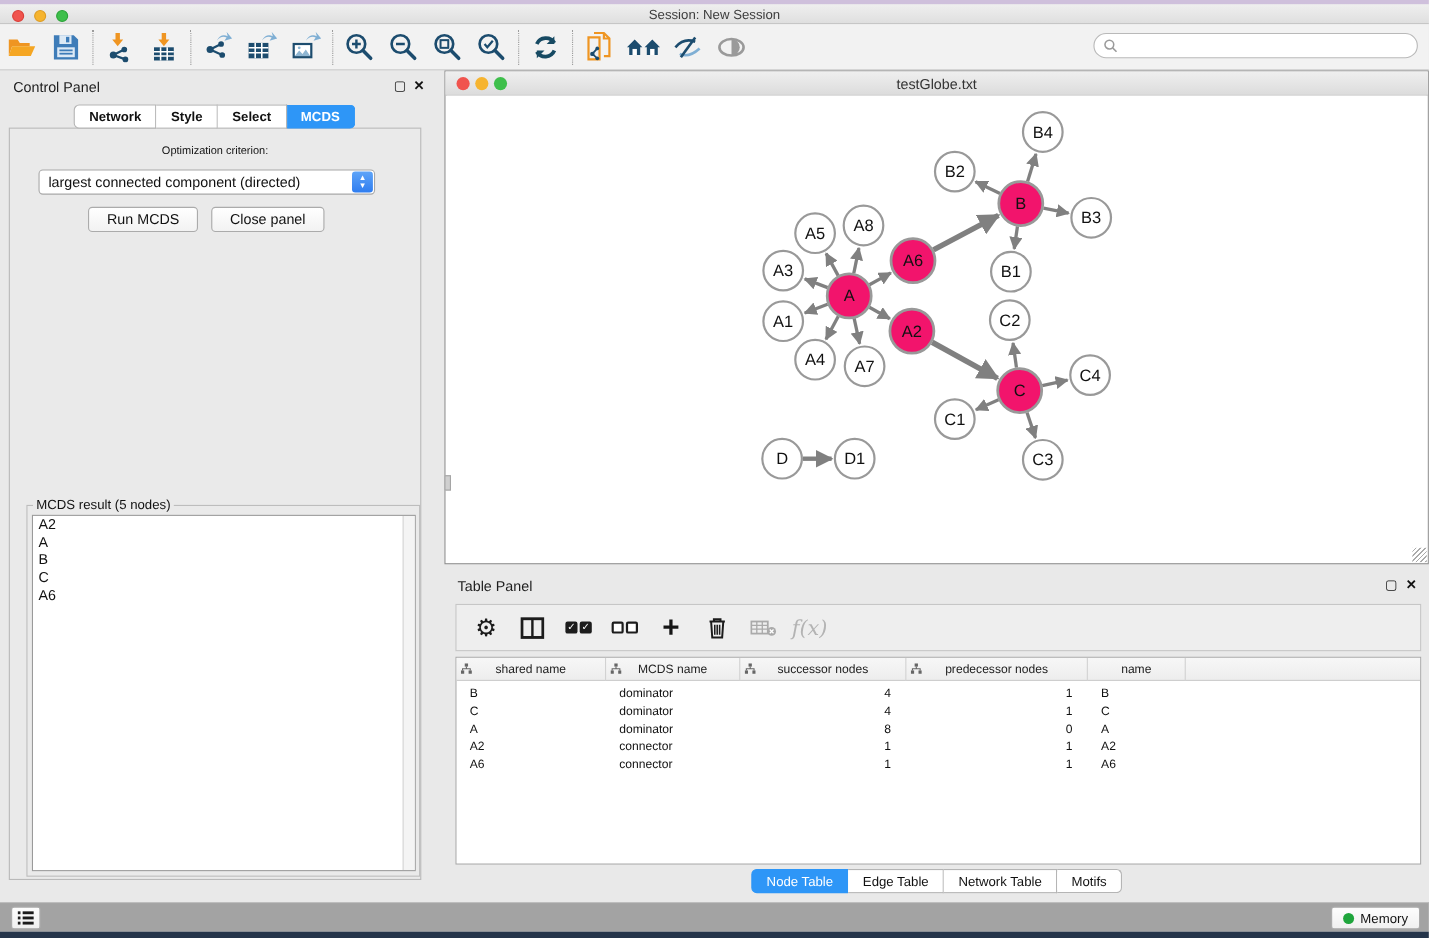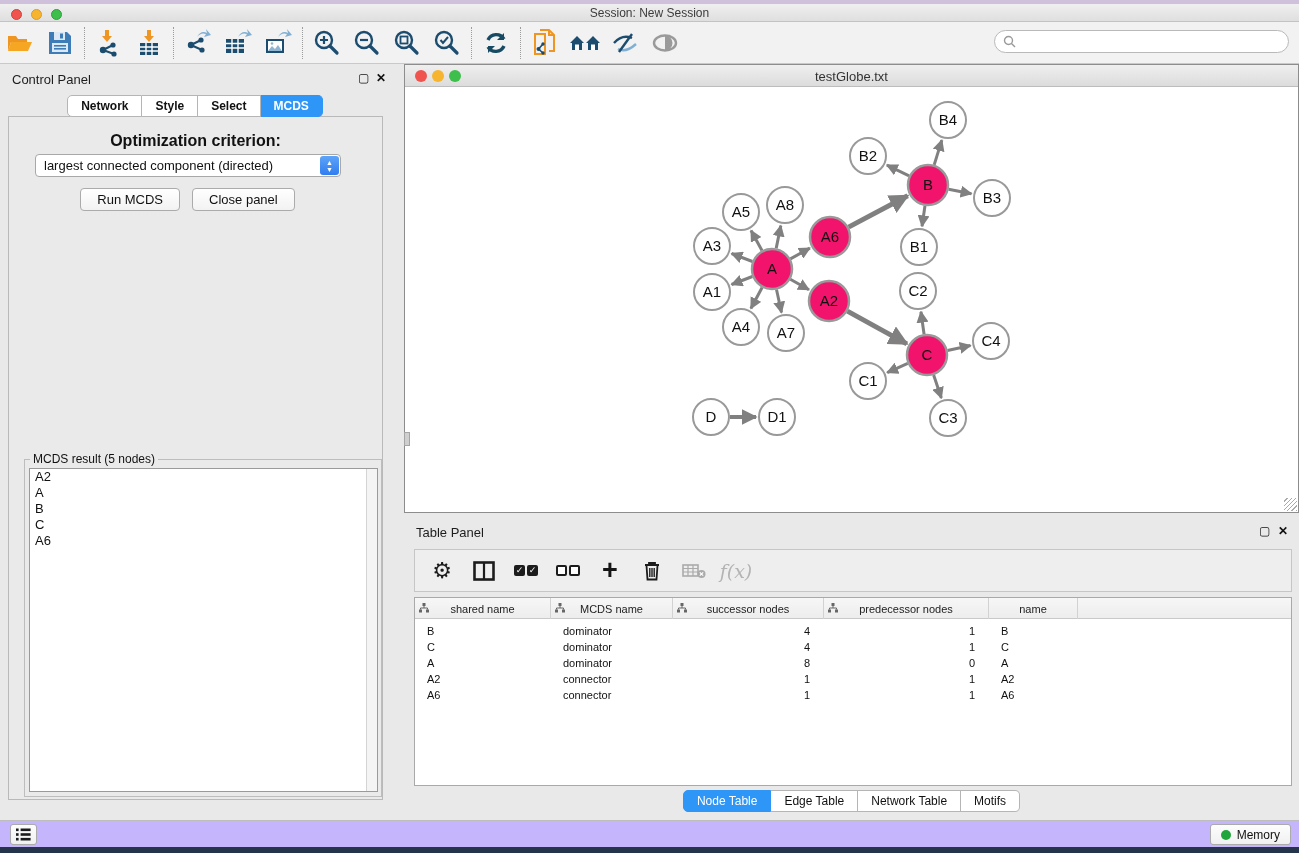--- a/index.html
+++ b/index.html
@@ -34,21 +34,21 @@
   .panel-btn { position:absolute; top:8px; font-size:12px; color:#111; cursor:pointer; line-height:12px; }
   .cp-body { position:absolute; left:8px; top:52px; width:375px; height:684px;
     background:#eaeaea; border:1px solid #b9b9b9; }
   .tabs { position:absolute; left:0; width:390px; top:31px; display:flex; justify-content:center; z-index:5;font-weight:bold; }
   .tab { height:22px; padding:0 13px; background:#fff; border:1px solid #b5b5b5; border-left:none;
     font-size:12px; color:#111; display:flex; align-items:center; cursor:pointer; }
   .tab:first-child { border-left:1px solid #b5b5b5; border-radius:5px 0 0 5px; }
   .tab:last-child { border-radius:0 5px 5px 0; }
   .tab.selected { background:#2e96f7; border-color:#2e96f7; color:#fff; }
 
-  .opt-label { position:absolute; left:0; width:375px; top:68px; text-align:center; font-size:16px; color:#111;font-weight:bold; }
+  .opt-label { position:absolute; left:0; width:375px; top:68px; text-align:center; font-size:10px; color:#111; }
   .criterion { position:absolute; left:35px; top:90px; width:306px; height:23px; background:#fff;
     border:1px solid #a8a8a8; border-radius:4px; font-size:13px; color:#111;
     display:flex; align-items:center; padding-left:8px; cursor:pointer; }
   .criterion .stepper { position:absolute; right:1px; top:1px; bottom:1px; width:19px;
     background:linear-gradient(#5ea4f8,#2f7df0); border-radius:3px; color:#fff;
     display:flex; flex-direction:column; align-items:center; justify-content:center; font-size:7px; line-height:7px; }
   .cp-buttons { position:absolute; left:0; width:375px; top:124px; display:flex; justify-content:center; gap:12px; }
   .push-btn { height:23px; padding:0 16px; background:linear-gradient(#ffffff,#f2f2f2);
     border:1px solid #ababab; border-radius:4px; font-size:13px; color:#111;
     display:flex; align-items:center; cursor:pointer; }
@@ -96,21 +96,21 @@
   .dt-hcell { position:absolute; top:0; height:21px; border-right:1px solid #d2d2d2;
     font-size:11px; color:#222; display:flex; align-items:center; justify-content:center; gap:4px; cursor:pointer; }
   .dt-hcell .hic { position:absolute; left:4px; top:5px; }
   .dt-row { position:absolute; left:0; height:16px; width:878px; cursor:default; }
   .dt-cell { position:absolute; top:0; height:16px; font-size:11px; color:#111; line-height:16px; }
 
   .tp-tabs { position:absolute; left:0; width:895px; top:271px; display:flex; justify-content:center; }
 
   
   .statusbar { position:absolute; left:0; top:820px; width:1299px; height:27px;
-    background:#c4b5fd; border-top:1px solid #bdbdbd; }
+    background:#a3a3a3; border-top:1px solid #bdbdbd; }
   .list-btn { position:absolute; left:10px; top:3px; width:27px; height:21px;
     background:linear-gradient(#fdfdfd,#f0f0f0); border:1px solid #ababab; border-radius:3px;
     display:flex; align-items:center; justify-content:center; cursor:pointer; }
   .memory-btn { position:absolute; right:8px; top:3px; height:21px; padding:0 10px;
     background:linear-gradient(#fdfdfd,#f0f0f0); border:1px solid #ababab; border-radius:3px;
     display:flex; align-items:center; gap:6px; font-size:12px; color:#111; cursor:pointer; }
   .memory-dot { width:10px; height:10px; border-radius:50%; background:#1fa53c; }
 </style>
 </head>
 <body>

